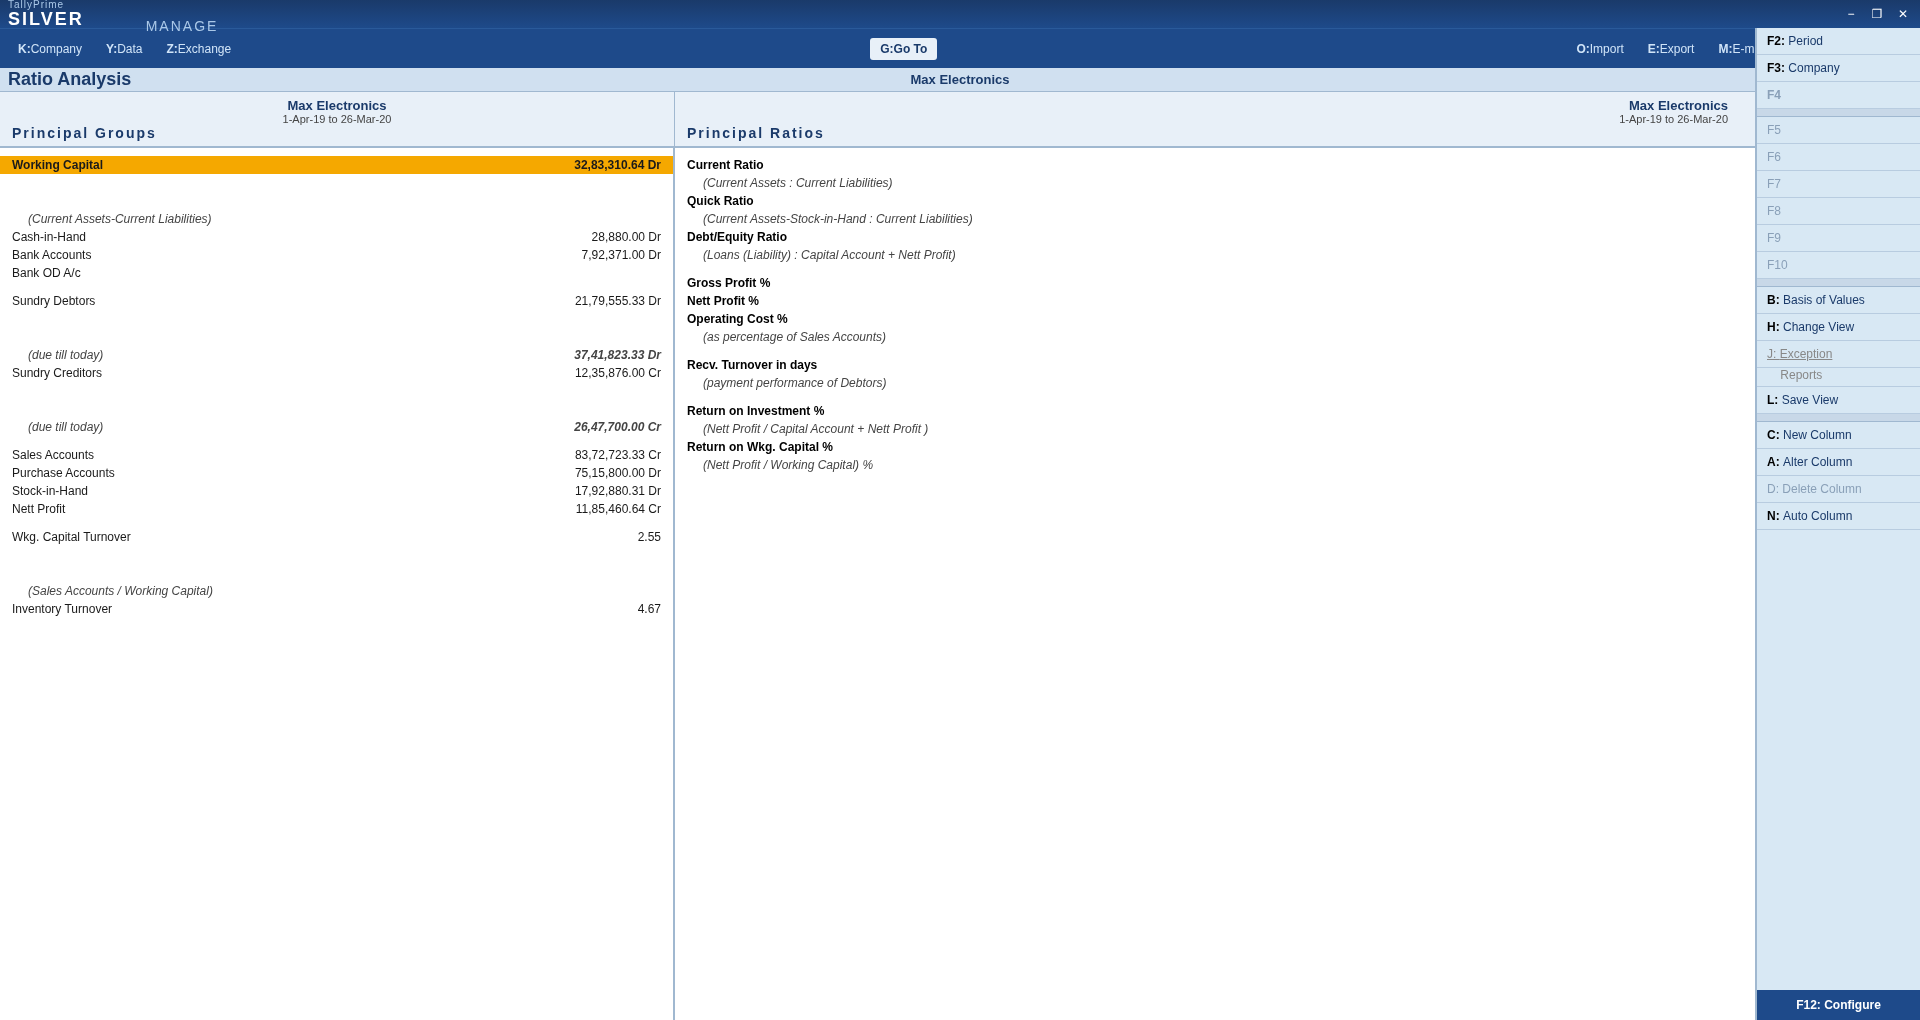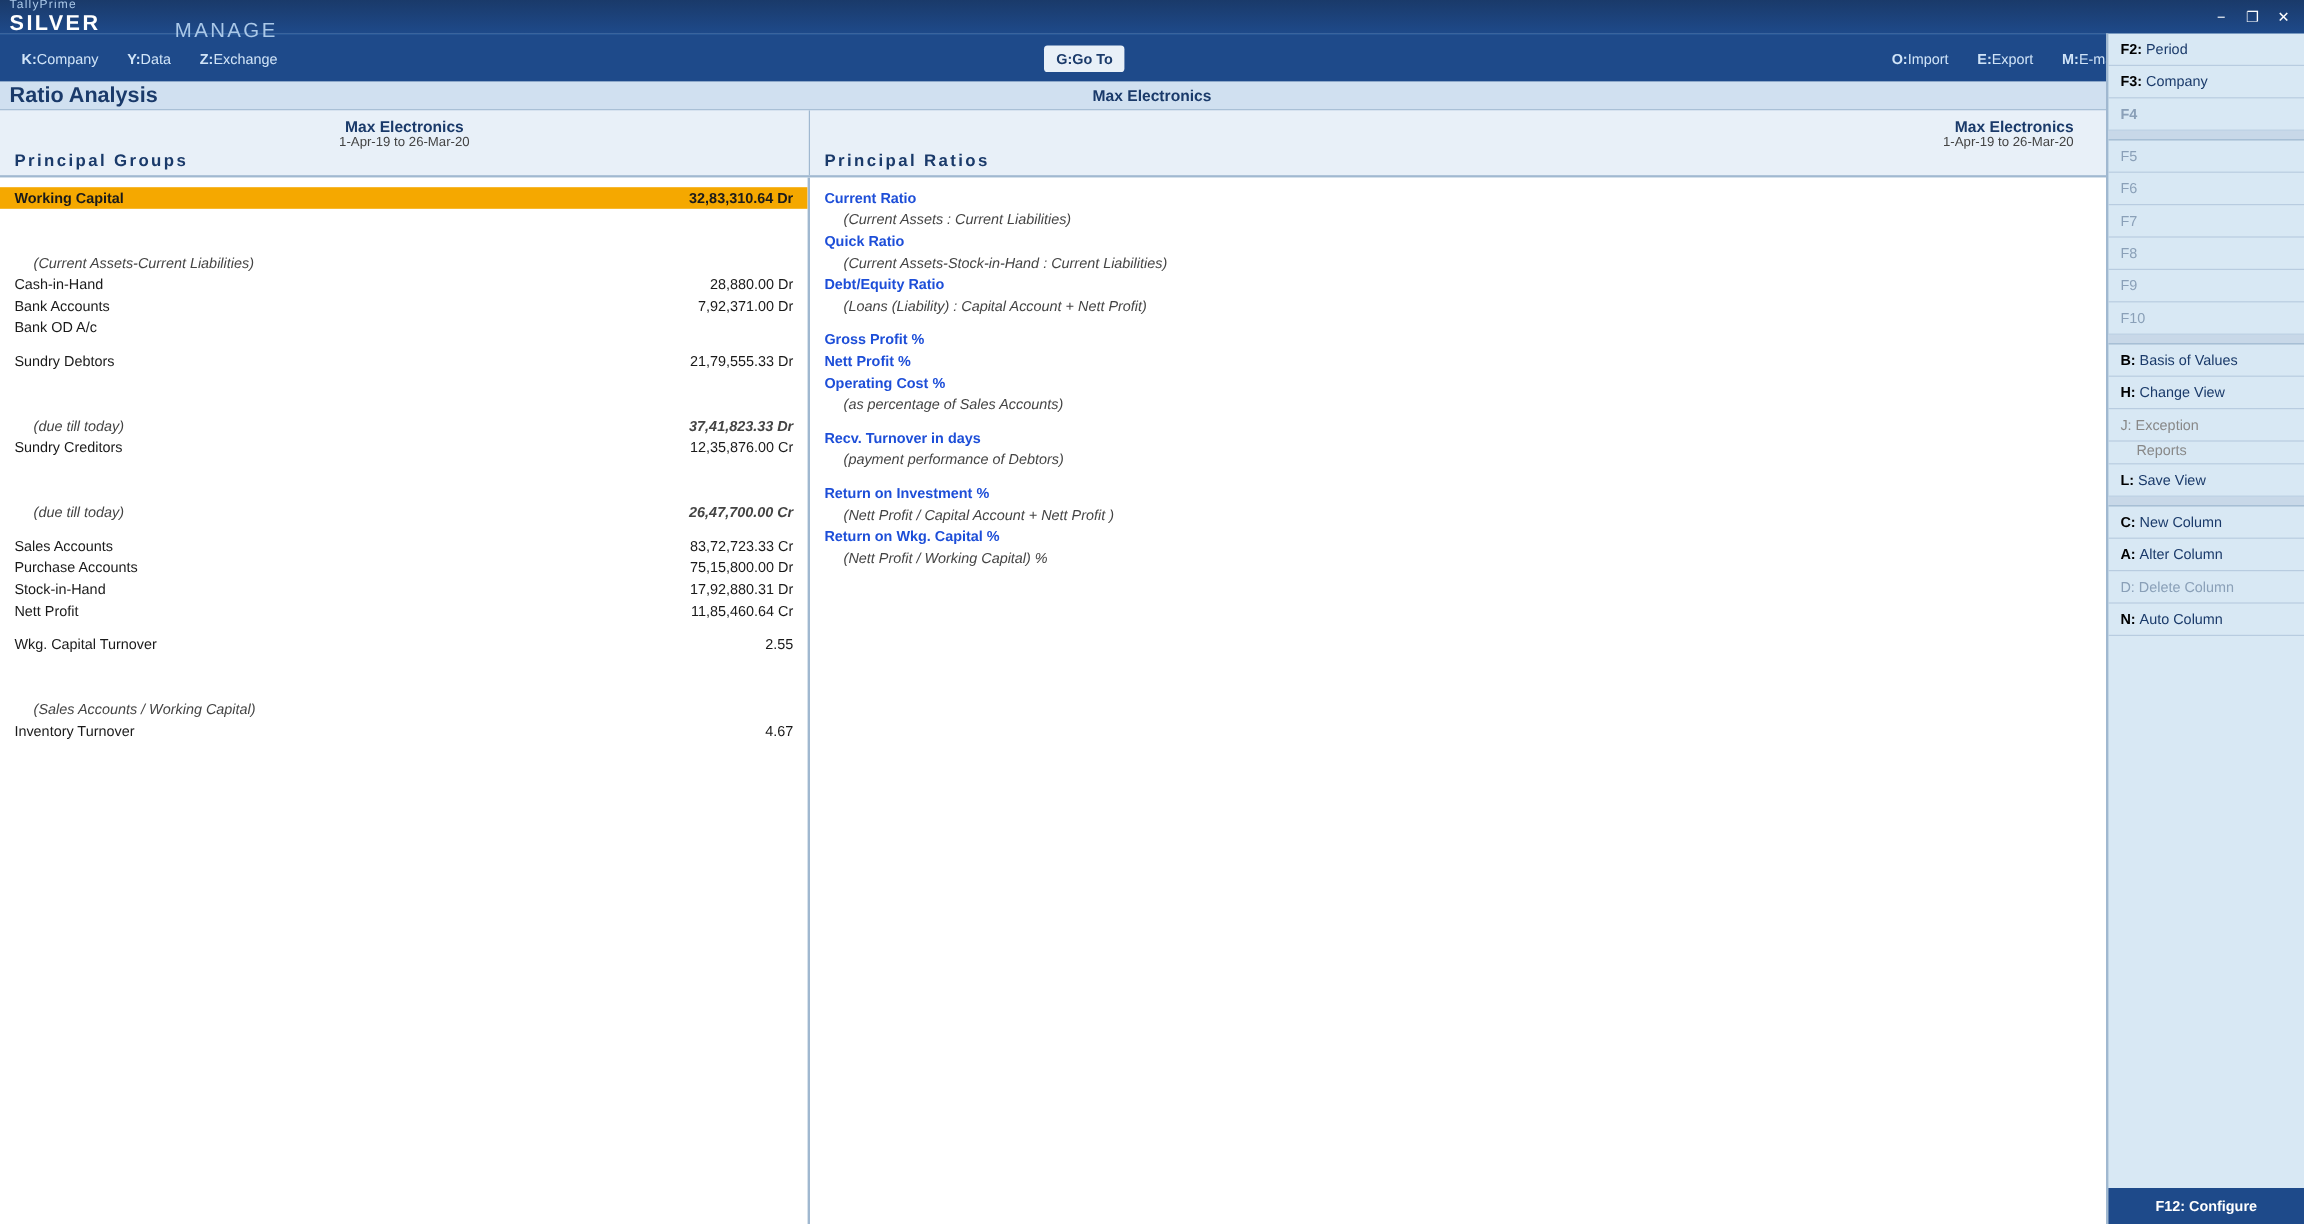--- a/index.html
+++ b/index.html
@@ -222,21 +222,21 @@
     .data-row .label { flex: 1; }
     .data-row .value { text-align: right; min-width: 200px; }
     .data-row.sub-label { color: #444; font-style: italic; padding-left: 16px; margin-top: 36px; }
     .spacer { height: 10px; }
 
     .ratio-row {
       display: flex;
       justify-content: space-between;
       padding: 2px 0;
       font-size: 12px;
-      color: #1d4ed8;
+      color: #000000;
     }
     .ratio-row .label { flex: 1; font-weight: bold; }
     .ratio-row .value { text-align: right; min-width: 100px; }
     .ratio-row.sub-label { color: #444; font-style: italic; padding-left: 16px; font-weight: normal; }
     .ratio-row.sub-label .label { font-weight: normal; }
 
     .sidebar-f12 {
       margin-top: auto;
       background: #1e4a8a;
       color: white;
@@ -249,21 +249,21 @@
   </style>
 </head>
 <body>
 
 <div id="title-bar">
   <div id="title-bar-left">
     <div id="app-logo">
       <span id="app-logo-top">TallyPrime</span>
       <span id="app-logo-bottom">SILVER</span>
     </div>
-    <span id="manage-label" style="font-size:17px;color:#aac8e8;letter-spacing:2px;padding-left:30px;margin-top:24px;">MANAGE</span>
+    <span id="manage-label" style="font-size:14px;color:#aac8e8;letter-spacing:2px;padding-left:30px;margin-top:24px;">MANAGE</span>
   </div>
   <div id="title-bar-controls">
     <button class="win-btn">−</button>
     <button class="win-btn">❐</button>
     <button class="win-btn">✕</button>
   </div>
 </div>
 
 <div id="menu-bar">
   <div class="menu-item">
@@ -485,21 +485,21 @@
   <div class="sidebar-item disabled">
     <span style="color:#8aA0b8;">F10</span>
   </div>
   <div class="sidebar-separator"></div>
   <div class="sidebar-item">
     <span class="key">B: </span>Basis of Values
   </div>
   <div class="sidebar-item">
     <span class="key">H: </span>Change View
   </div>
-  <div class="sidebar-item" style="color:#888;">
+  <div class="sidebar-item" style="color:#888;text-decoration:underline;">
     <span style="color:#888;">J: </span>Exception
   </div>
   <div style="padding:0 10px 4px 10px;font-size:12px;color:#888;border-bottom:1px solid #b8cce0;">
     &nbsp;&nbsp;&nbsp;&nbsp;Reports
   </div>
   <div class="sidebar-item">
     <span class="key">L: </span>Save View
   </div>
   <div class="sidebar-separator"></div>
   <div class="sidebar-item">

